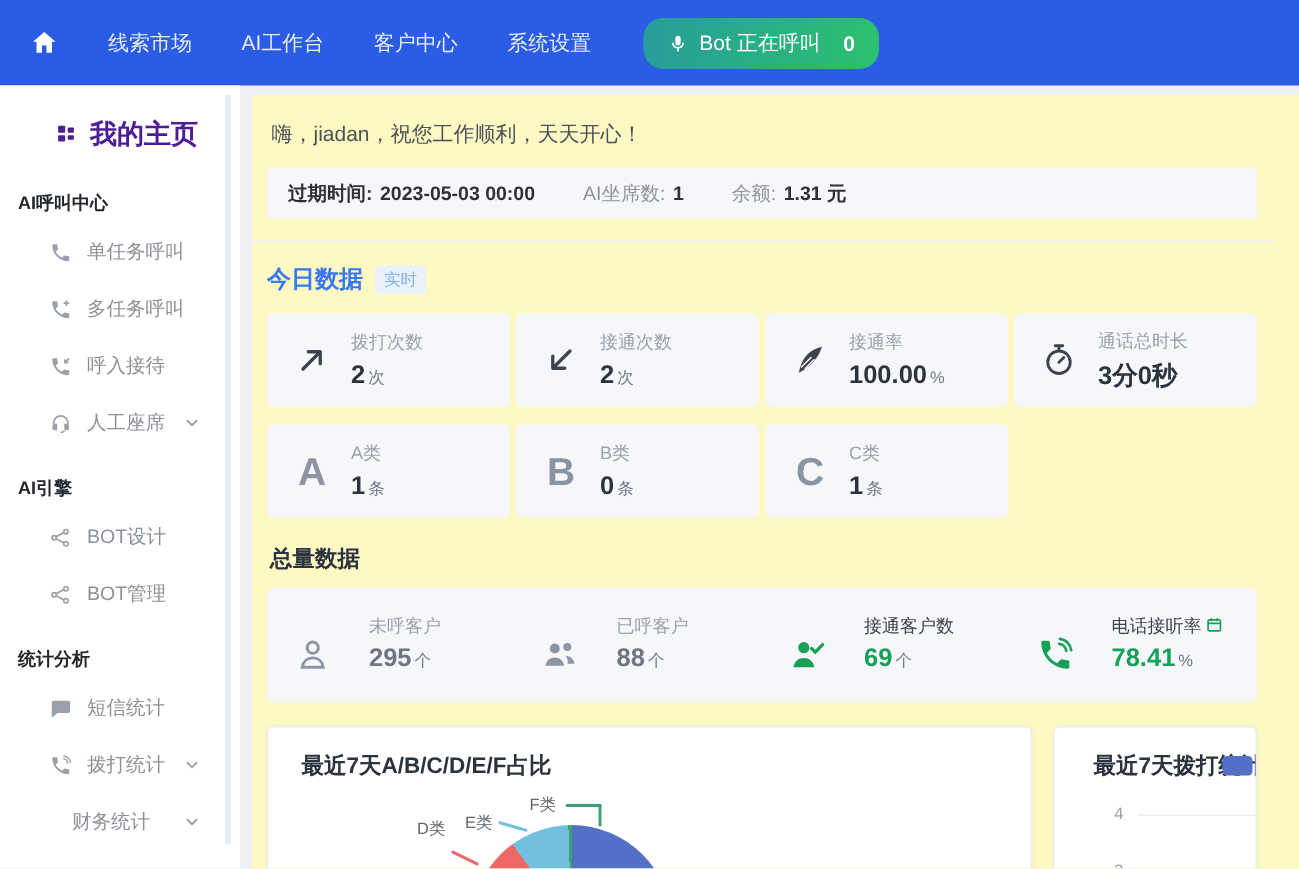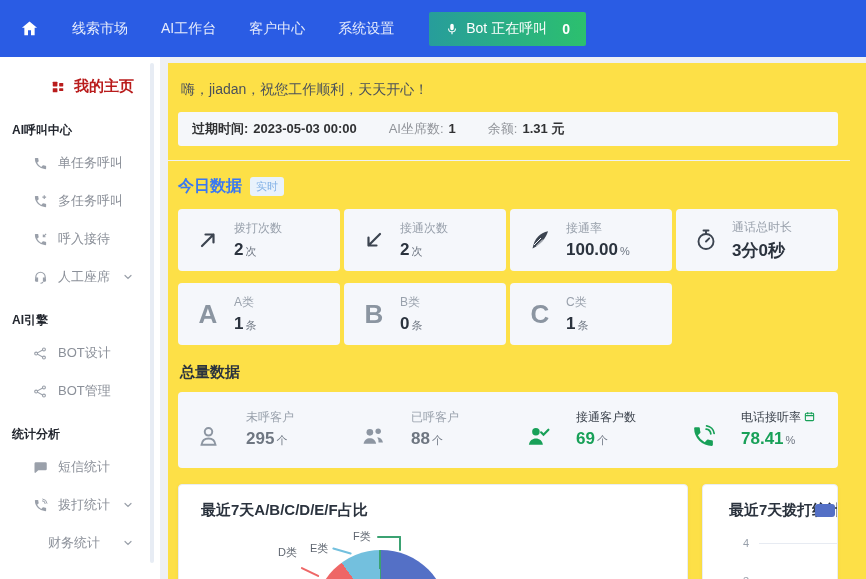--- a/index.html
+++ b/index.html
@@ -8,38 +8,38 @@
     background:#eef0f5;color:#303133;
     font-family:"Liberation Sans","DejaVu Sans",sans-serif;font-size:13px;
   }
   
   .navbar{height:57px;background:#2a5ce4;display:flex;align-items:center;padding:0 14px;box-sizing:border-box}
   .logo{display:flex;align-items:center;gap:6px;width:132px}
   .logo-ic{width:17px;height:17px;color:#a9c2f7}
   .logo-text{color:#fff;font-weight:bold;font-size:16px;white-space:nowrap}
   .nav-home{width:19px;height:19px;color:#fff;margin-left:6px;cursor:pointer}
   .nav-item{color:rgba(255,255,255,.88);font-size:14px;margin-left:33px;cursor:pointer;white-space:nowrap}
-  .bot-btn{margin-left:35px;height:34px;border:none;border-radius:2px;cursor:pointer;
+  .bot-btn{margin-left:35px;height:34px;border:none;border-radius:13px;cursor:pointer;
     background:linear-gradient(90deg,#279d9b,#2cc06e);color:#fff;font-size:14px;
     display:flex;align-items:center;gap:7px;padding:0 16px;font-family:inherit}
   .bot-btn svg{width:14px;height:14px}
   .bot-count{margin-left:8px;font-weight:bold}
   
   .layout{display:flex;height:522px}
   .sidebar{width:160px;background:#fff;box-sizing:border-box;position:relative;padding-top:10px;flex:none}
-  .side-home{display:flex;align-items:center;gap:9px;color:#b91c1c;font-weight:bold;font-size:15px;padding:10px 0 10px 51px;cursor:pointer}
+  .side-home{display:flex;align-items:center;gap:9px;color:#4c1d95;font-weight:bold;font-size:18px;padding:10px 0 10px 37px;cursor:pointer}
   .side-home svg{width:14px;height:14px}
   .side-sec{color:#22262e;font-weight:bold;font-size:12px;padding:16px 0 5px 12px}
   .side-item{display:flex;align-items:center;gap:10px;color:#8b9099;font-size:13px;padding:10px 0 10px 33px;position:relative;cursor:pointer}
   .side-item svg{width:15px;height:15px;color:#9aa0aa;flex:none}
   .side-item .chev{position:absolute;right:26px;width:12px;height:12px;color:#9aa0aa}
   .no-ic{padding-left:48px}
   .scroll-thumb{position:absolute;top:6px;right:6px;width:4px;height:500px;background:#e7ecf4;border-radius:2px;cursor:grab}
   
-  .main{flex:1;background:#fde047;margin:6px 0 0 8px;box-sizing:border-box;padding:12px 28px 0 10px;overflow:hidden;position:relative}
+  .main{flex:1;background:#fef9c3;margin:6px 0 0 8px;box-sizing:border-box;padding:12px 28px 0 10px;overflow:hidden;position:relative}
   .greet{font-size:14px;color:#4b515a;margin:6px 0 13px 3px}
   .infobar{background:#f5f7fa;border-radius:3px;padding:8px 14px;display:flex;gap:32px;align-items:center}
   .ib-label{color:#909399}
   .ib-label.dark{color:#303133;font-weight:bold}
   .ib-val{color:#303133;font-weight:bold;margin-left:5px}
   .divider{border-top:1px solid #eef1f5;margin:14px -12px 0 -10px}
   .sec-head{display:flex;align-items:center;gap:8px;margin-top:15px}
   .sec-title-blue{color:#3a78f2;font-weight:bold;font-size:16px}
   .badge{background:#e9f2fc;color:#84b2e6;font-size:11px;padding:2px 6px;border-radius:3px}
   .grid4{display:grid;grid-template-columns:repeat(4,1fr);gap:4px;margin-top:12px}

